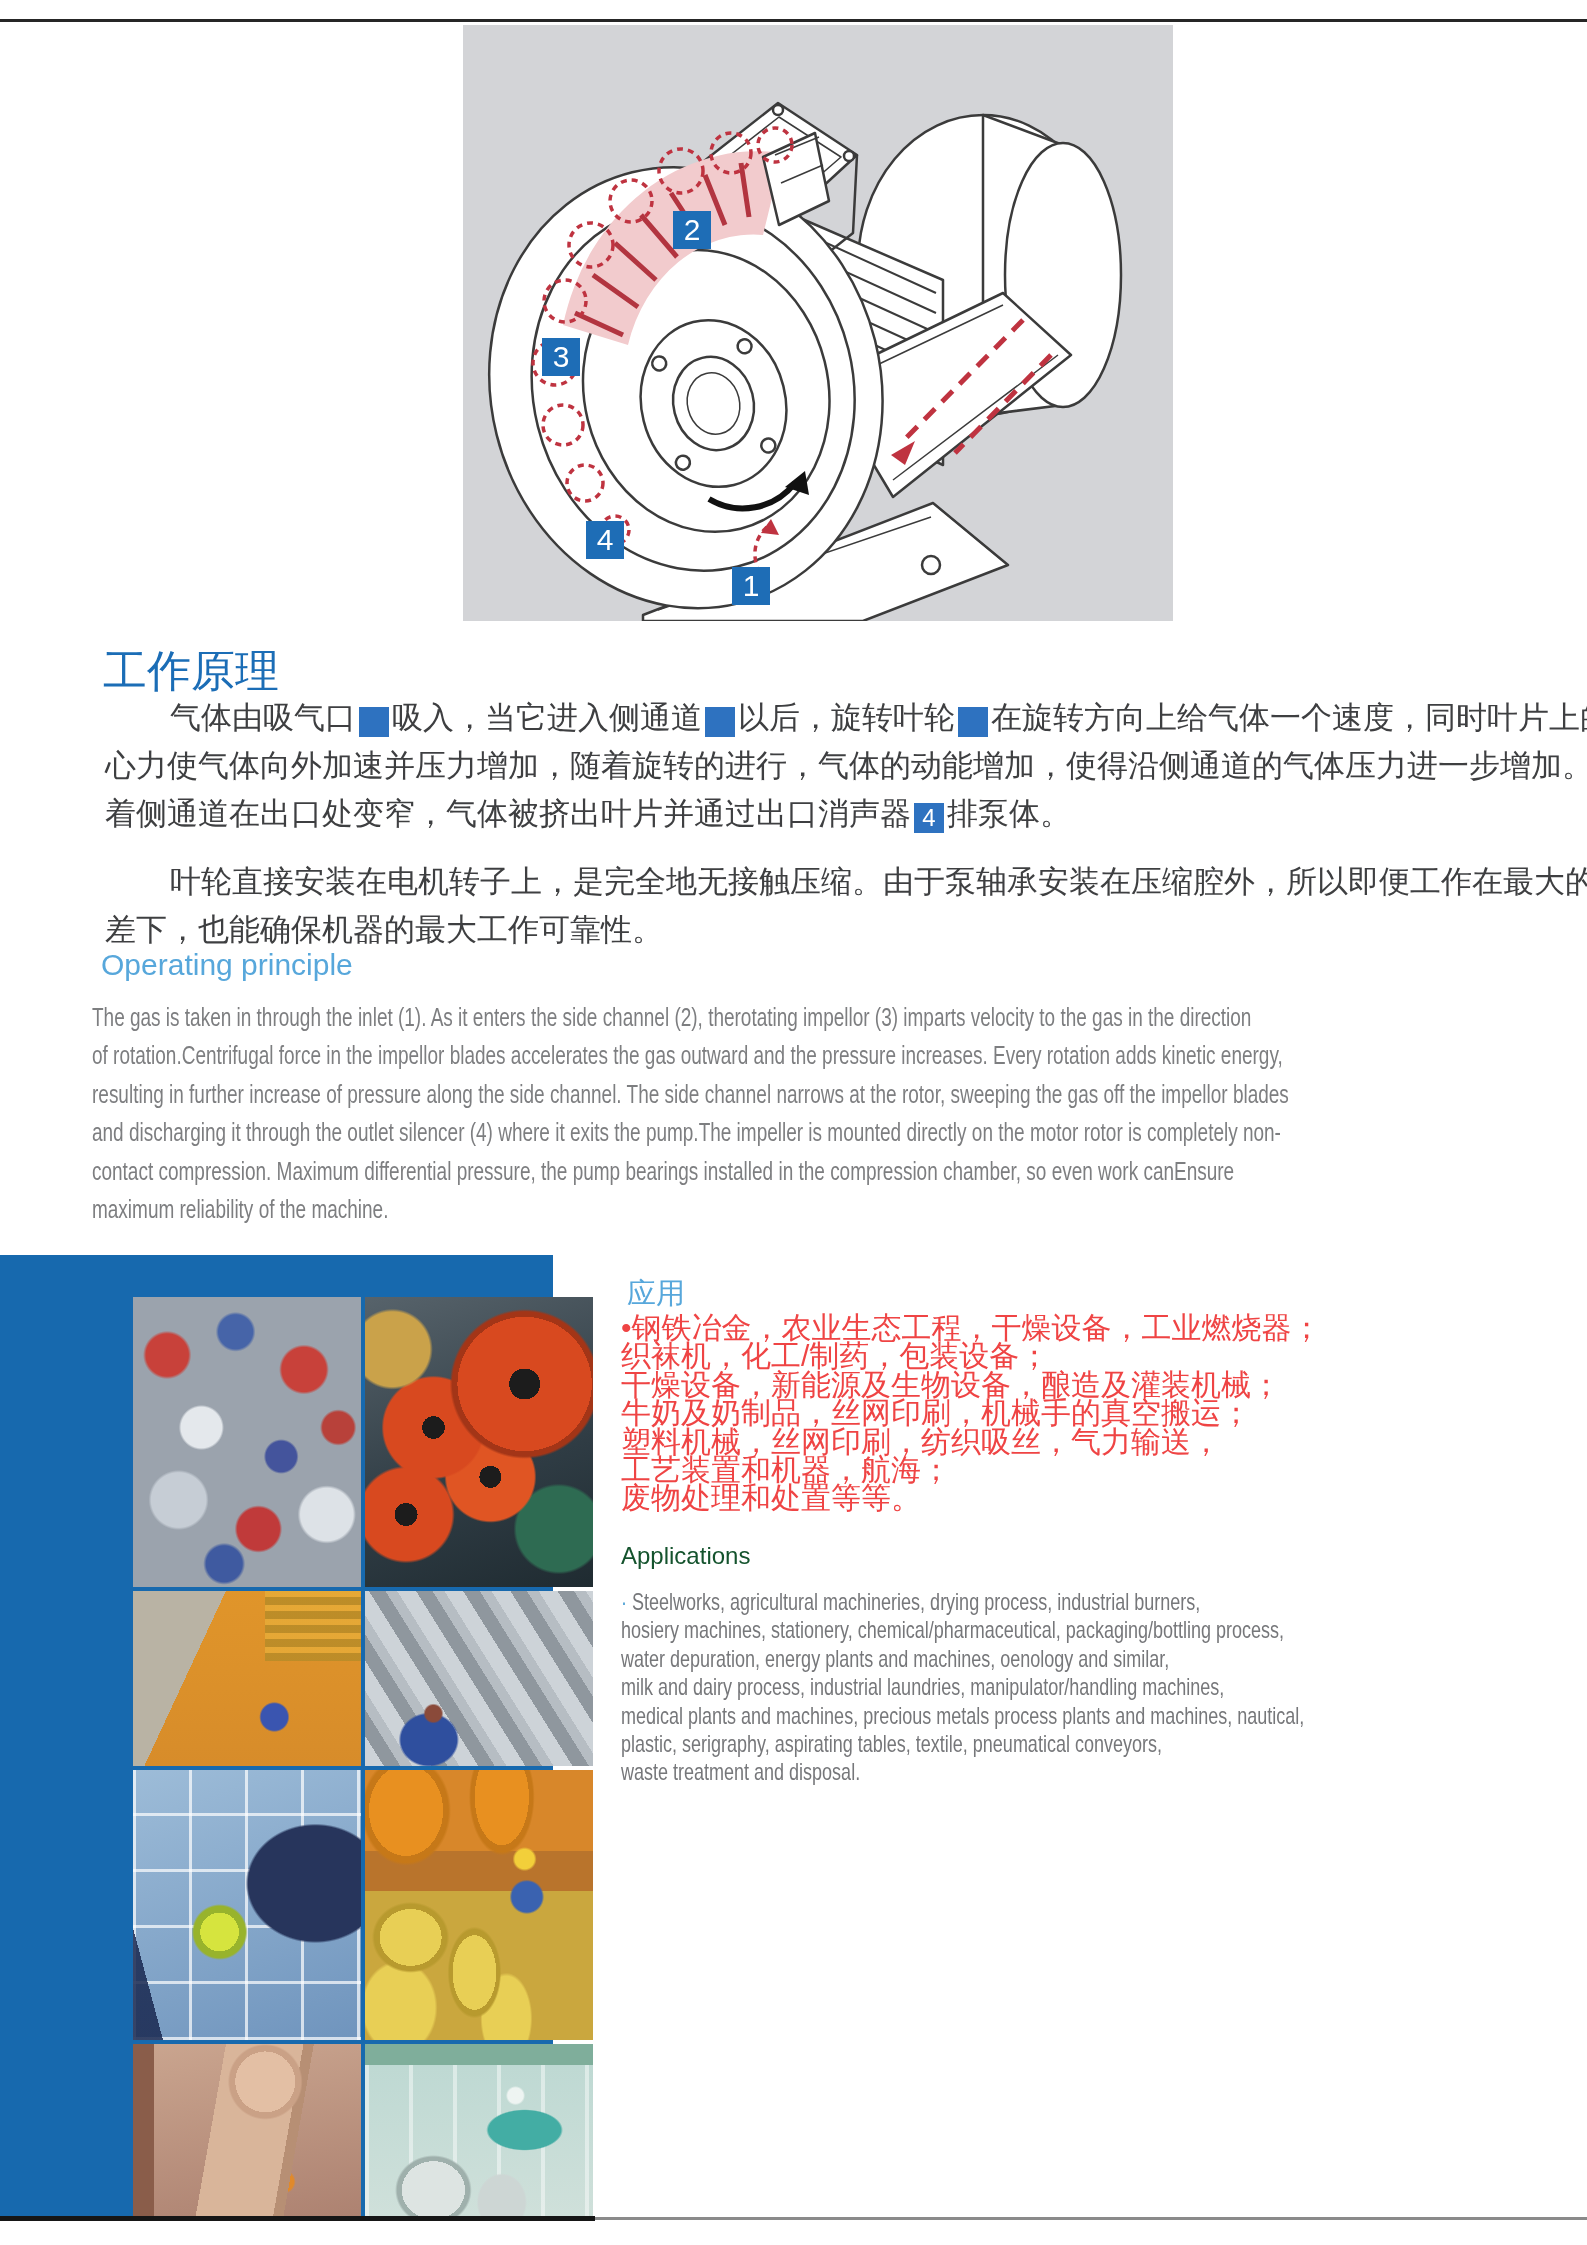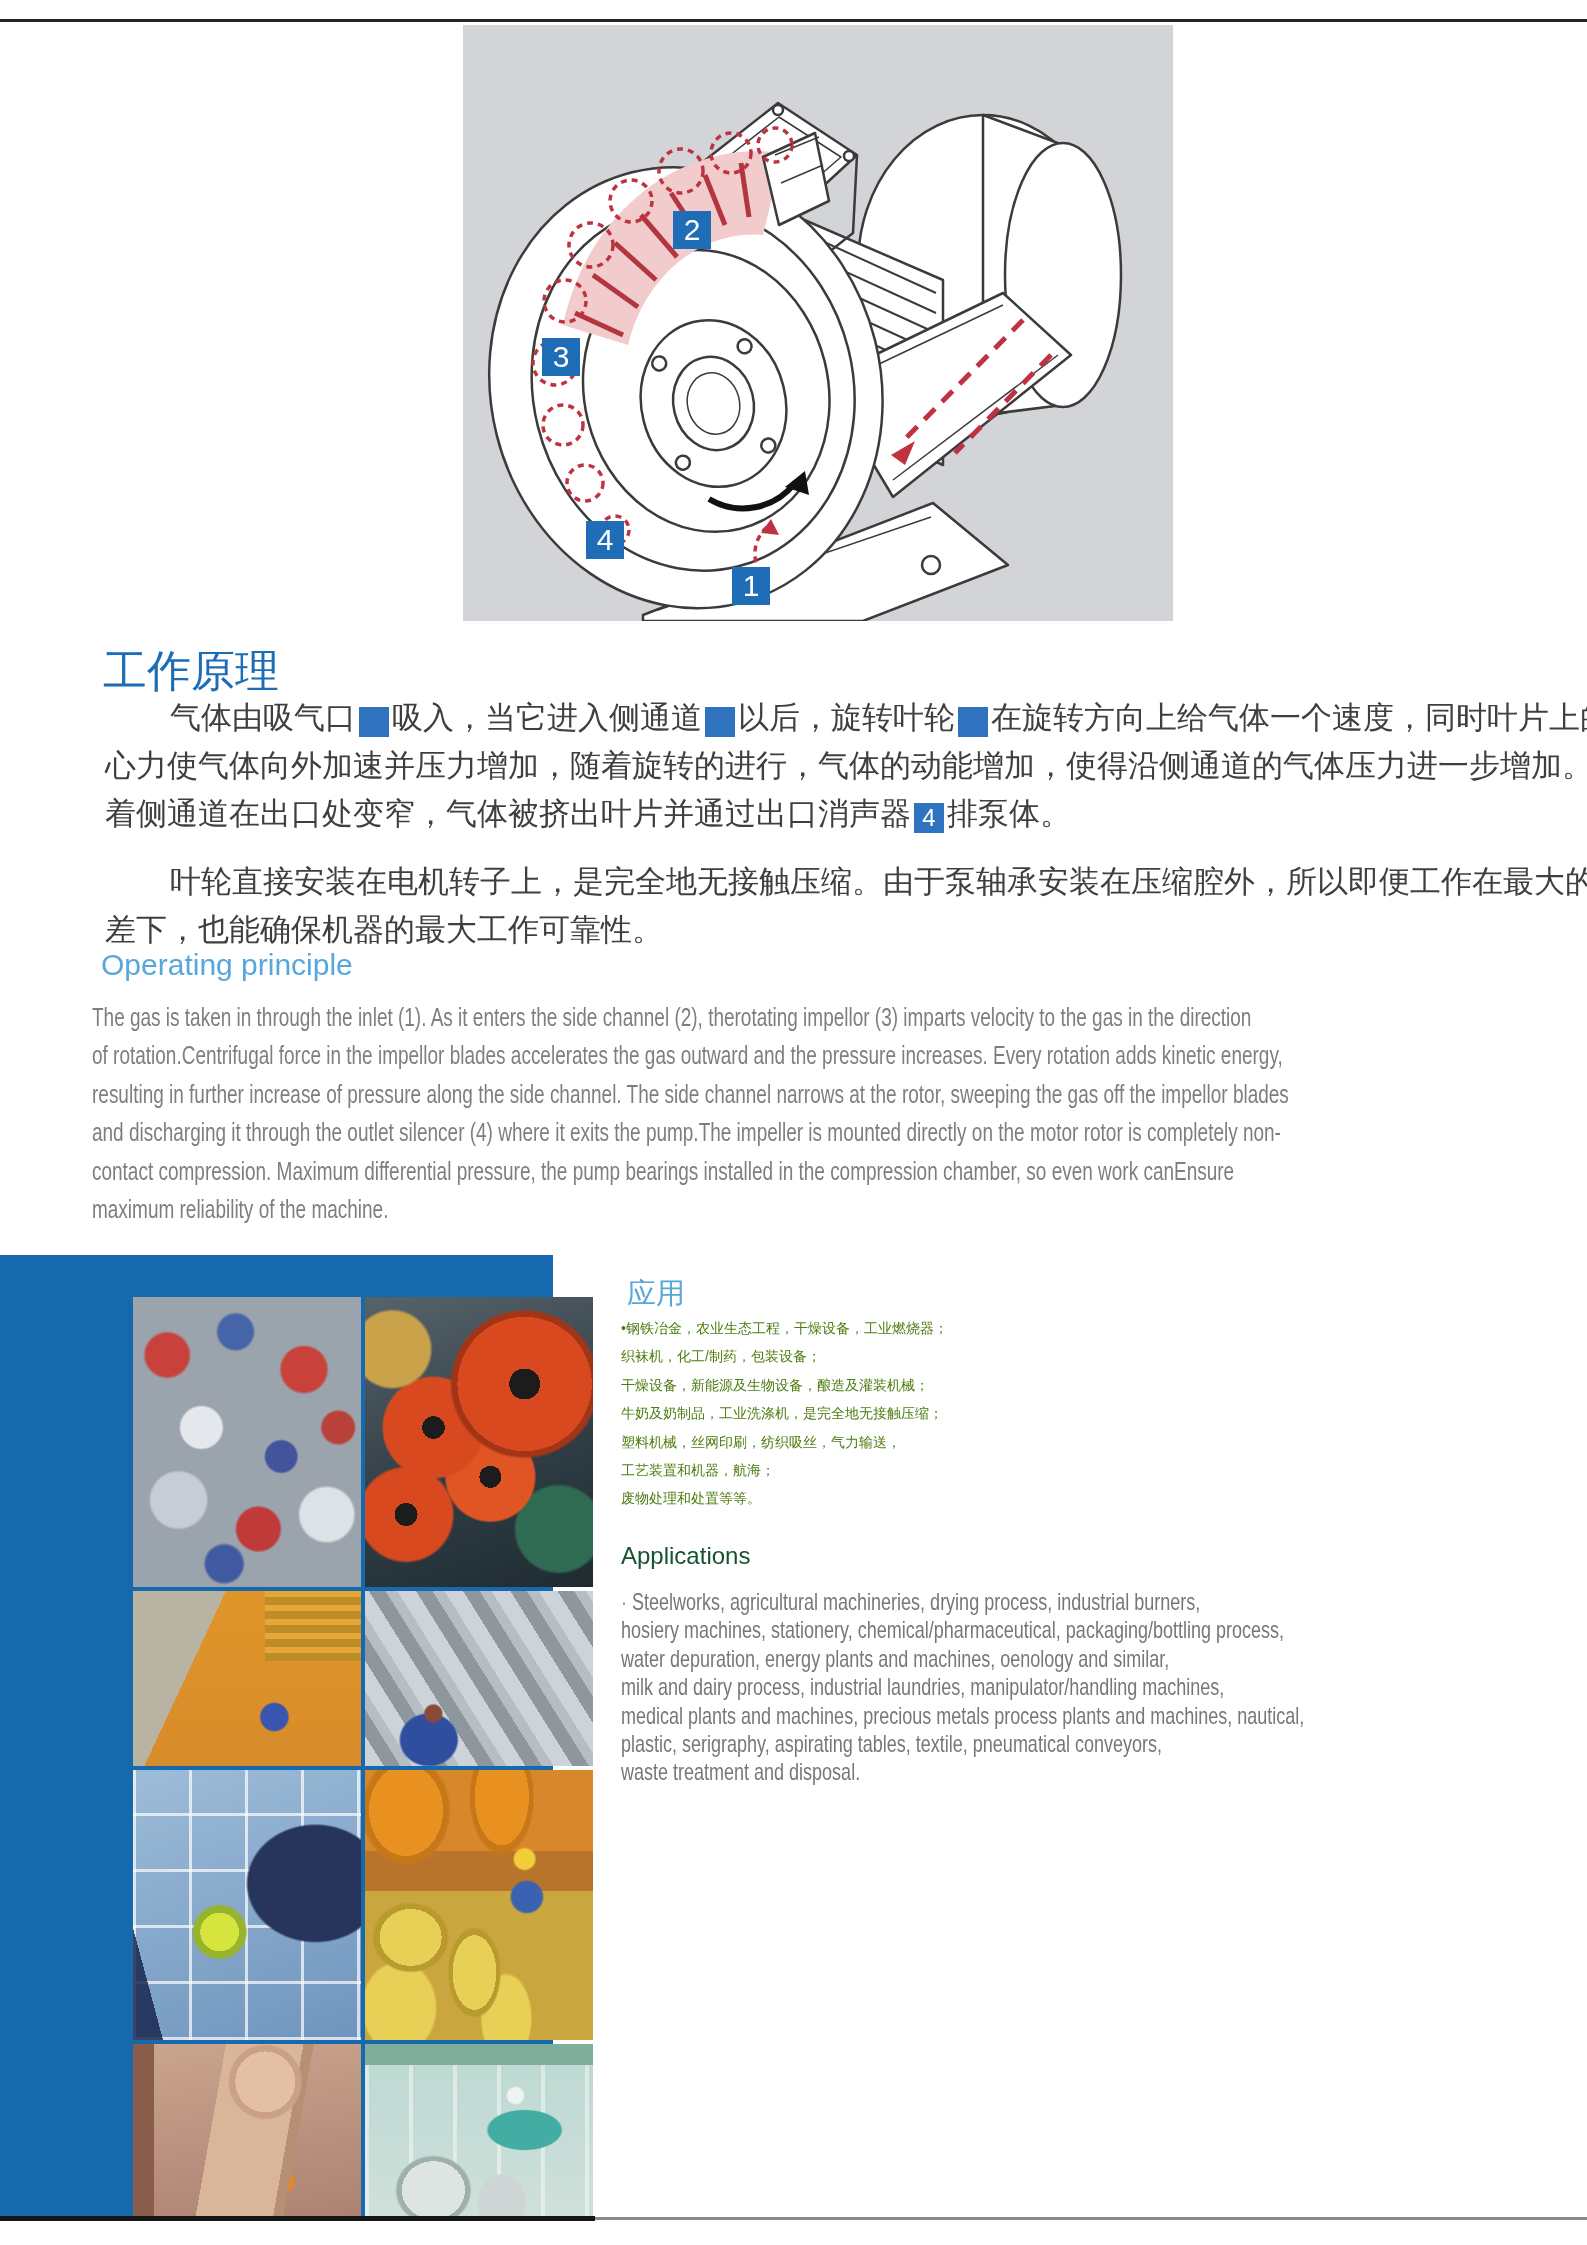--- a/index.html
+++ b/index.html
@@ -105,21 +105,21 @@
   .p8{background-image:
       radial-gradient(circle at 66% 30%,#eef4f2 0 4%,transparent 5%),
       radial-gradient(ellipse at 70% 50%,#43ada4 0 16%,transparent 17%),
       linear-gradient(180deg,#7fae9b 0 12%,transparent 12%),
       radial-gradient(ellipse at 30% 85%,#dde4e2 0 14%,#9fb0ac 14% 16%,transparent 17%),
       radial-gradient(ellipse at 60% 92%,#cdd6d4 0 12%,transparent 13%),
       repeating-linear-gradient(90deg,rgba(255,255,255,.45) 0 4px,transparent 4px 44px),
       linear-gradient(180deg,#bcd8d2 0%,#cfe0da 100%);}
 
   
-  #zh-apps-list{left:621px;top:1314px;font-size:14px;line-height:28.4px;color:#4d7c0f;white-space:nowrap;}
+  #zh-apps-list{left:621px;top:1314px;font-size:30px;line-height:28.4px;color:#ef4444;white-space:nowrap;}
   #en-apps-list{left:621px;top:1588px;font-size:24px;line-height:28.4px;color:#76777a;white-space:nowrap;
       transform:scaleX(.75);transform-origin:0 0;}
   .blue-bullet{color:#4a9fd4;}
 </style>
 </head>
 <body>
 
 <div class="abs" id="top-rule"></div>
 
 <div class="abs" id="canvas">
@@ -232,21 +232,21 @@
   <div class="photo p6" title="barrel plant worker"></div>
   <div class="photo p7" title="paper rolls handling"></div>
   <div class="photo p8" title="cleanroom operator"></div>
 </div>
 
 <div class="abs" id="zh-apps-heading">应用</div>
 <div class="abs" id="zh-apps-list">
     <div class="tline"><span>•钢铁冶金，农业生态工程，干燥设备，工业燃烧器；</span></div>
     <div class="tline"><span>织袜机，化工/制药，包装设备；</span></div>
     <div class="tline"><span>干燥设备，新能源及生物设备，酿造及灌装机械；</span></div>
-    <div class="tline"><span>牛奶及奶制品，工业洗涤机，是完全地无接触压缩；</span></div>
+    <div class="tline"><span>牛奶及奶制品，丝网印刷，机械手的真空搬运；</span></div>
     <div class="tline"><span>塑料机械，丝网印刷，纺织吸丝，气力输送，</span></div>
     <div class="tline"><span>工艺装置和机器，航海；</span></div>
     <div class="tline"><span>废物处理和处置等等。</span></div>
   </div>
 
 <div class="abs" id="en-apps-heading">Applications</div>
 <div class="abs" id="en-apps-list">
     <div class="tline"><span class="blue-bullet">·</span><span> Steelworks, agricultural machineries, drying process, industrial burners,</span></div>
     <div class="tline"><span>hosiery machines, stationery, chemical/pharmaceutical, packaging/bottling process,</span></div>
     <div class="tline"><span>water depuration, energy plants and machines, oenology and similar,</span></div>

